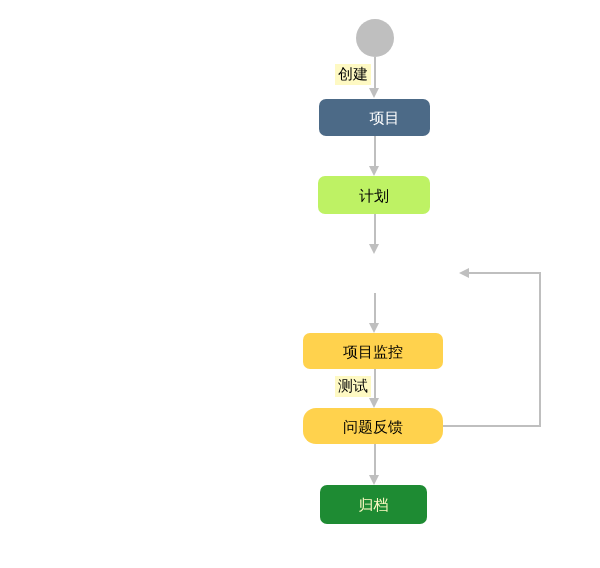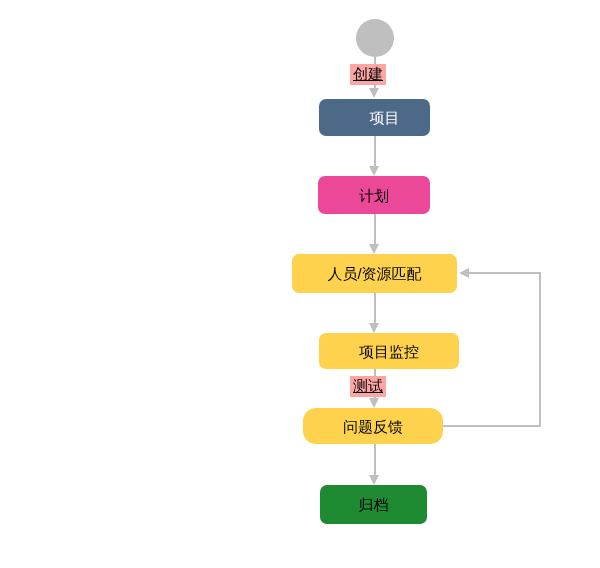--- a/index.html
+++ b/index.html
@@ -17,69 +17,67 @@
   }
   .node-start{
     position:absolute;left:356px;top:19px;width:38px;height:38px;
     border-radius:50%;background:#BFBFBF;
   }
   .n-project{left:319px;top:99px;width:111px;height:37px;color:#fff;}
   .n-plan{left:318px;top:176px;width:112px;height:38px;color:#000;}
   .n-match{left:292px;top:254px;width:165px;height:39px;color:#000;}
   .n-monitor{left:303px;top:333px;width:140px;height:36px;color:#000;}
   .n-feedback{left:303px;top:408px;width:140px;height:36px;color:#000;border-radius:13px;}
-  .n-archive{left:320px;top:485px;width:107px;height:39px;color:#000000;}
+  .n-archive{left:320px;top:485px;width:107px;height:39px;color:#fef9c3;}
   .conn{position:absolute;background:#BFBFBF;}
   .vline{width:2px;}
   .hline{height:2px;}
   .arrow-down{
     position:absolute;width:0;height:0;
     border-left:5px solid transparent;border-right:5px solid transparent;
     border-top:10px solid #BFBFBF;
   }
   .arrow-left{
     position:absolute;width:0;height:0;
     border-top:5px solid transparent;border-bottom:5px solid transparent;
     border-right:10px solid #BFBFBF;
   }
   .edge-label{
-    position:absolute;left:368px;transform:translateX(-50%);
-    background:#fca5a5;color:#000;font-size:15px;padding:1px 3px;z-index:2;
+    position:absolute;left:353px;transform:translateX(-50%);
+    background:#fef9c3;color:#000;font-size:15px;padding:1px 3px;z-index:2;
     white-space:nowrap;
-    text-decoration:underline;
   }
 </style>
 </head>
 <body>
 
 <div class="canvas">
 
 
   <div class="node-start" style="background-color: rgb(191, 191, 191);"></div>
 
   <div class="conn vline" style="left: 374px; top: 57px; height: 33px; background-color: rgb(191, 191, 191);"></div>
   <div class="arrow-down" style="left:369px;top:88px;"></div>
   <div class="edge-label" style="top:64px;">创建</div>
 
   <div class="node n-project" style="background-color: rgb(76, 106, 135); padding-left: 20px;">项目</div>
 
   <div class="conn vline" style="left: 374px; top: 136px; height: 31px; background-color: rgb(191, 191, 191);"></div>
   <div class="arrow-down" style="left:369px;top:166px;"></div>
 
-  <div class="node n-plan" style="background-color: #ec4899;">计划</div>
+  <div class="node n-plan" style="background-color: #bef264;">计划</div>
 
   <div class="conn vline" style="left: 374px; top: 214px; height: 31px; background-color: rgb(191, 191, 191);"></div>
   <div class="arrow-down" style="left:369px;top:244px;"></div>
 
-  <div class="node n-match" style="background-color: rgb(255, 210, 77);">人员/资源匹配</div>
 
   <div class="conn vline" style="left: 374px; top: 293px; height: 31px; background-color: rgb(191, 191, 191);"></div>
   <div class="arrow-down" style="left:369px;top:323px;"></div>
 
-  <div class="node n-monitor" style="background-color: rgb(255, 210, 77); margin-left: 16px;">项目监控</div>
+  <div class="node n-monitor" style="background-color: rgb(255, 210, 77);">项目监控</div>
 
   <div class="conn vline" style="left: 374px; top: 369px; height: 30px; background-color: rgb(191, 191, 191);"></div>
   <div class="arrow-down" style="left:369px;top:398px;"></div>
   <div class="edge-label" style="top:376px;">测试</div>
 
   <div class="node n-feedback" style="background-color: rgb(255, 210, 77);">问题反馈</div>
 
   <div class="conn vline" style="left: 374px; top: 444px; height: 32px; background-color: rgb(191, 191, 191);"></div>
   <div class="arrow-down" style="left:369px;top:475px;"></div>
 

